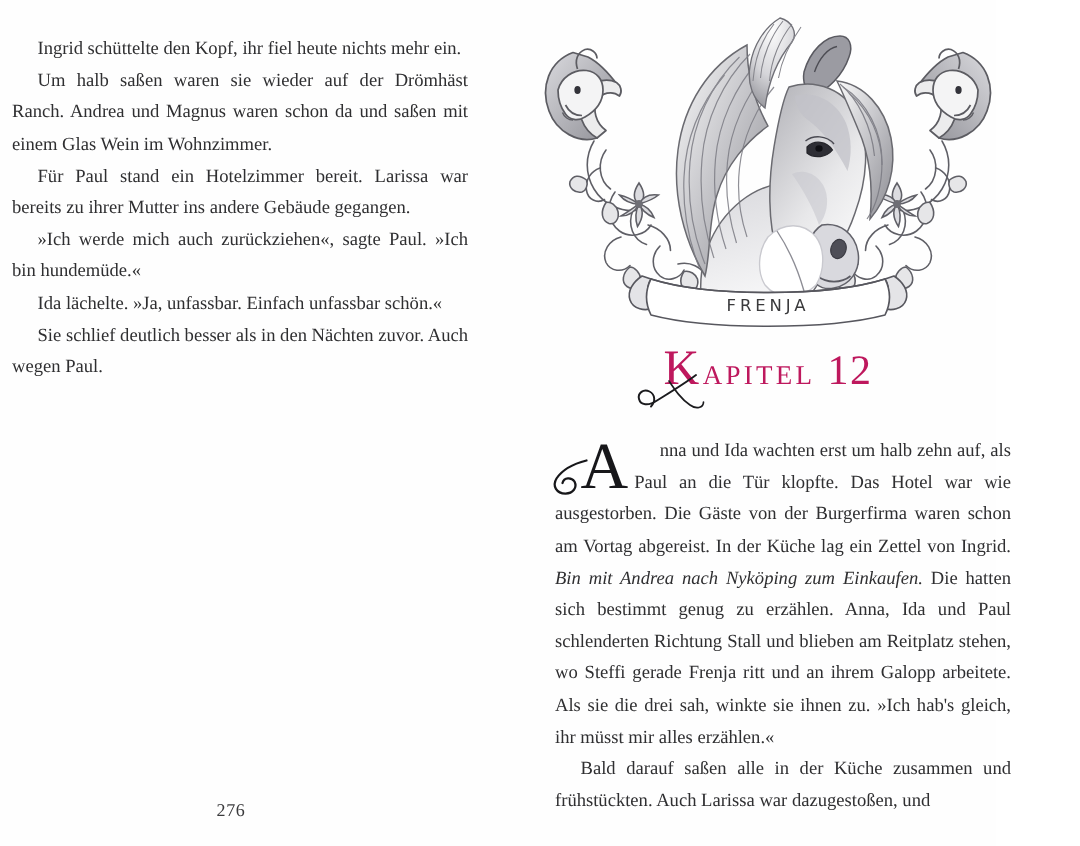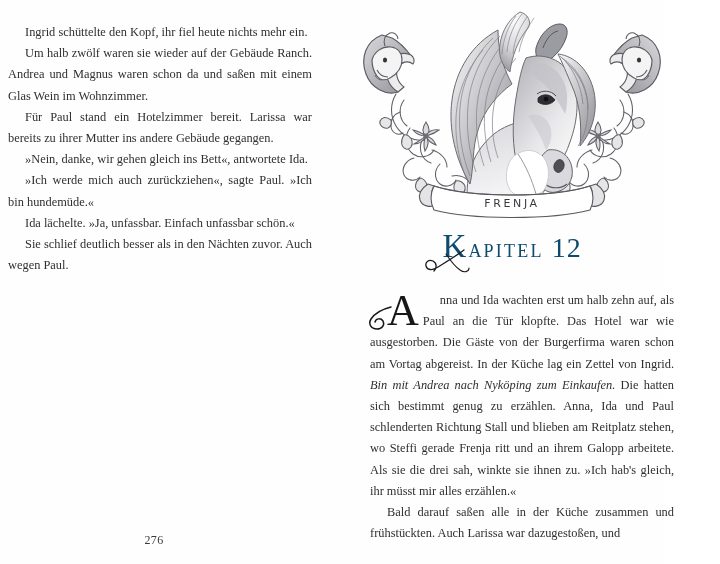--- a/index.html
+++ b/index.html
@@ -86,21 +86,21 @@
   
   .chapter-heading {
     position: absolute;
     left: 0;
     top: 228px;
     width: 360px;
     text-align: center;
     font-family: "Liberation Serif", "DejaVu Serif", serif;
     font-size: 25px;
     letter-spacing: 2.2px;
-    color: #0c4a6e;
+    color: #be185d;
     font-variant: small-caps;
     white-space: nowrap;
   }
   .chapter-heading .kap-k {
     font-size: 33px;
     position: relative;
   }
   .chapter-heading .kap-rest { font-size: 25px; }
   .chapter-heading .kap-num {
     font-size: 28px;
@@ -147,23 +147,22 @@
 </style>
 </head>
 <body>
 
 <div class="spread">
 
   <div class="page page-left">
 
     <div class="textblock">
       <p>Ingrid schüttelte den Kopf, ihr fiel heute nichts mehr ein.</p>
-      <p>Um halb zwölf waren sie wieder auf der Gebäude Ranch. Andrea und Magnus waren schon da und saßen mit einem Glas Wein im Wohnzimmer.</p>
+      <p>Um halb saßen waren sie wieder auf der Drömhäst Ranch. Andrea und Magnus waren schon da und saßen mit einem Glas Wein im Wohnzimmer.</p>
       <p>Für Paul stand ein Hotelzimmer bereit. Larissa war bereits zu ihrer Mutter ins andere Gebäude gegangen.</p>
-      <p>»Nein, danke, wir gehen gleich ins Bett«, antwortete Ida.</p>
       <p>»Ich werde mich auch zurückziehen«, sagte Paul. »Ich bin hundemüde.«</p>
       <p>Ida lächelte. »Ja, unfassbar. Einfach unfassbar schön.«</p>
       <p>Sie schlief deutlich besser als in den Nächten zuvor. Auch wegen Paul.</p>
     </div>
 
     <div class="folio">276</div>
   </div>
 
   <div class="page page-right">
 

